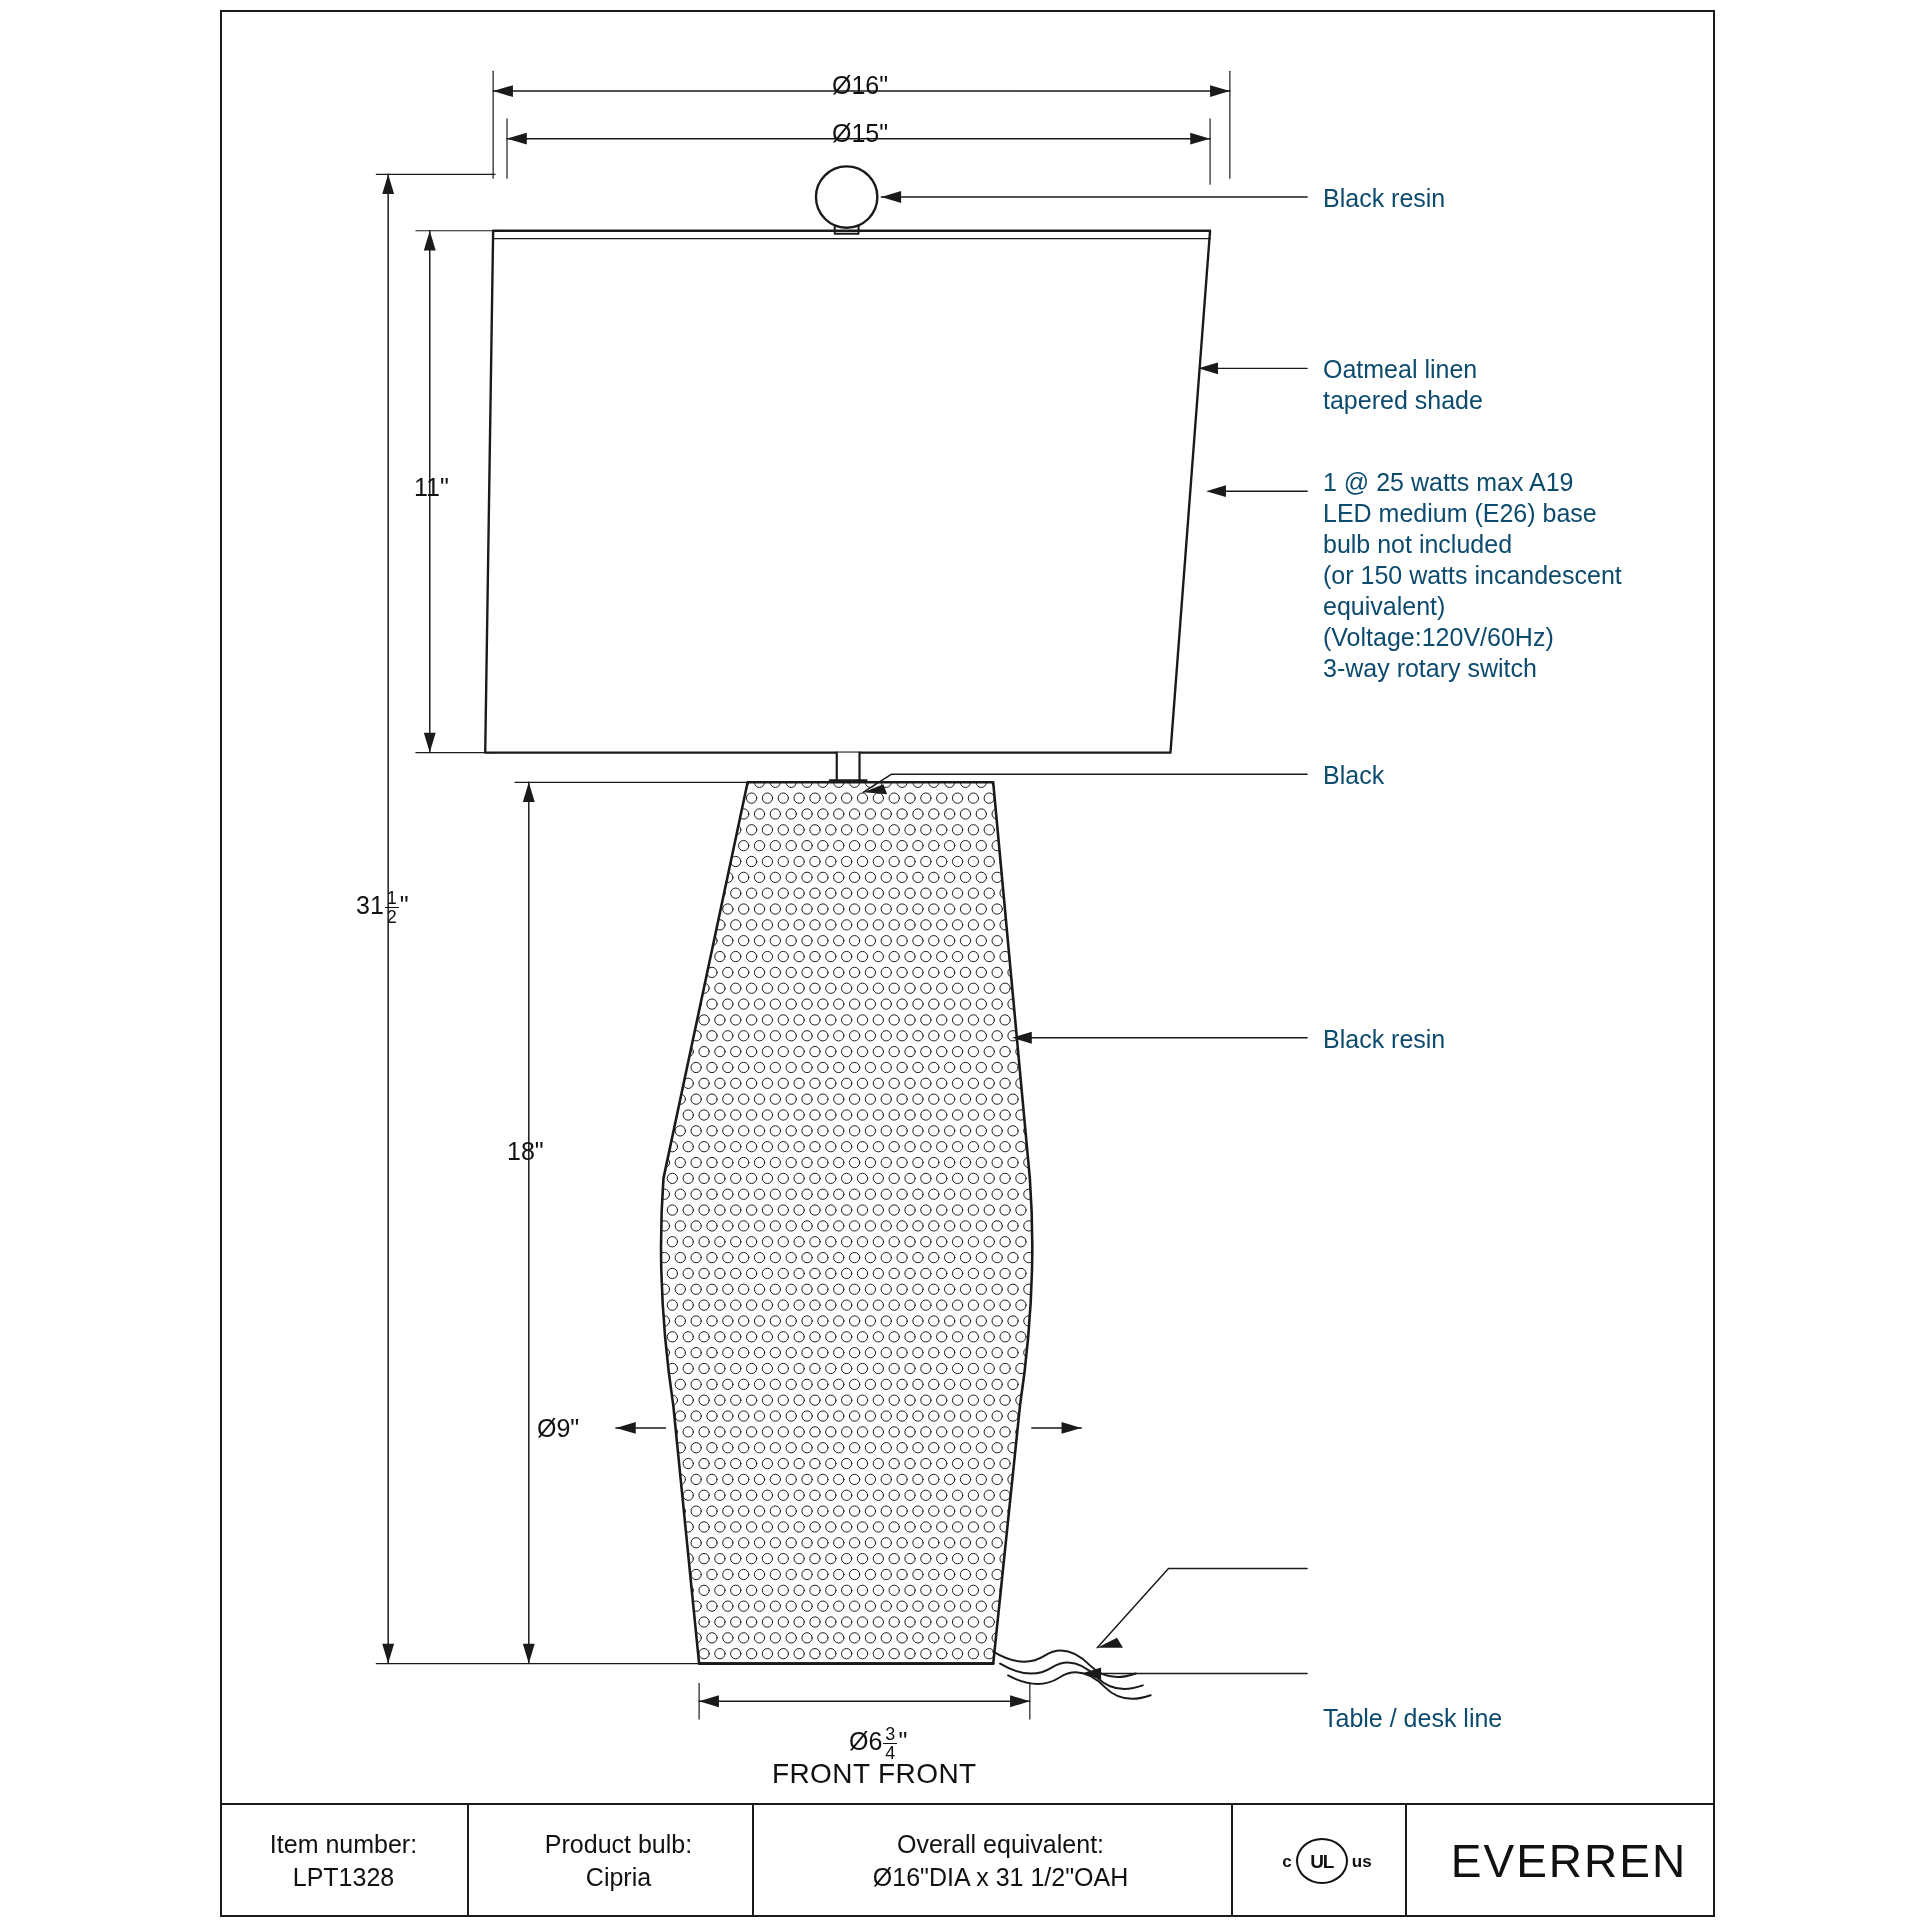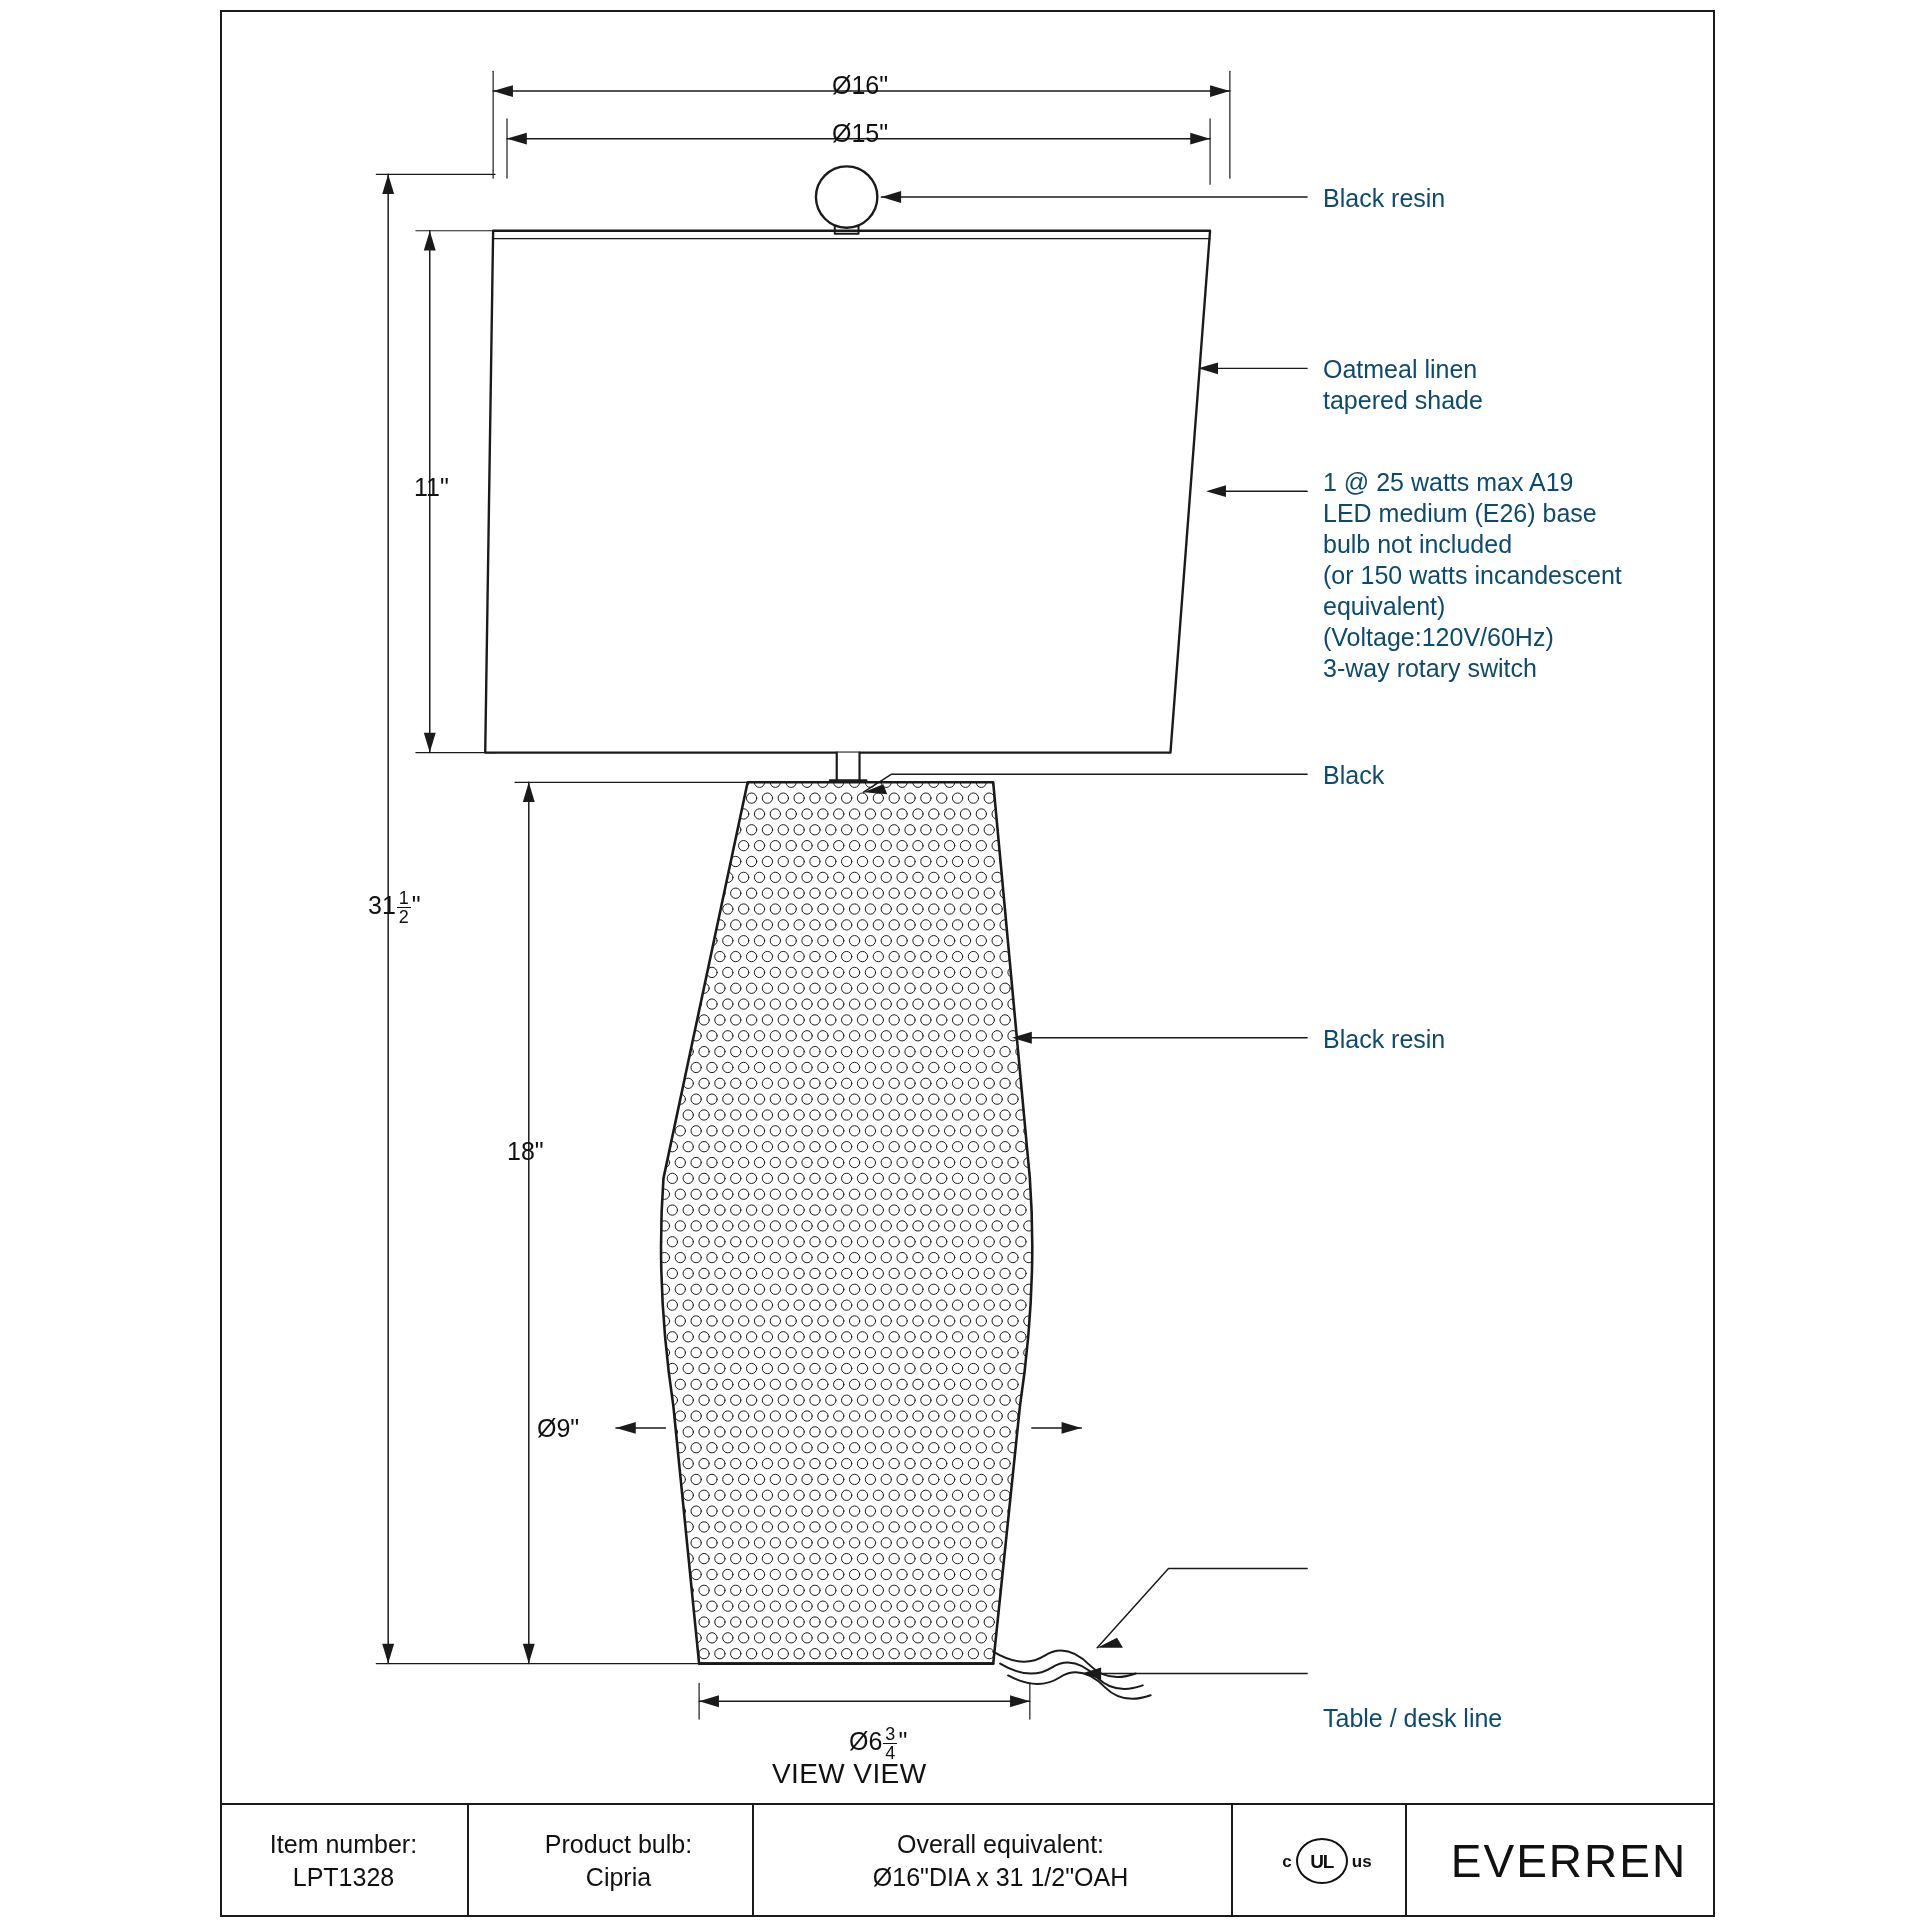--- a/index.html
+++ b/index.html
@@ -1680,29 +1680,29 @@
       <path d="M 1092 1690 L 1112 1684 L 1112 1696 Z" fill="#1a1a1a" stroke="none"></path>
     </g>
   </svg>
 
   <div class="dimlabel" style="left:832px; top:71px;">Ø16"</div>
   <div class="dimlabel" style="left:832px; top:119px;">Ø15"</div>
   <div class="dimlabel" style="left:414px; top:473px;">11"</div>
   <div class="dimlabel" style="left:507px; top:1137px;">18"</div>
   <div class="dimlabel" style="left:537px; top:1414px;">Ø9"</div>
 
-  <div class="dimlabel" style="left:368px; top:889px;">
+  <div class="dimlabel" style="left:356px; top:889px;">
     <span>31</span><span class="frac"><span class="num">1</span><span class="den">2</span></span><span>"</span>
   </div>
 
   <div class="dimlabel" style="left:812px; top:1725px;margin-left:37px;">
     <span>Ø6</span><span class="frac"><span class="num">3</span><span class="den">4</span></span><span>"</span>
   </div>
 
-  <div class="viewlabel" style="left:772px; top:1758px;">VIEW VIEW</div>
+  <div class="viewlabel" style="left:772px; top:1758px;">FRONT FRONT</div>
 
   <div class="callout" style="left:1323px; top:183px;">Black resin</div>
   <div class="callout" style="left:1323px; top:354px;">Oatmeal linen
 tapered shade</div>
   <div class="callout" style="left:1323px; top:467px;">1 @ 25 watts max A19
 LED medium (E26) base
 bulb not included
 (or 150 watts incandescent
 equivalent)
 (Voltage:120V/60Hz)

